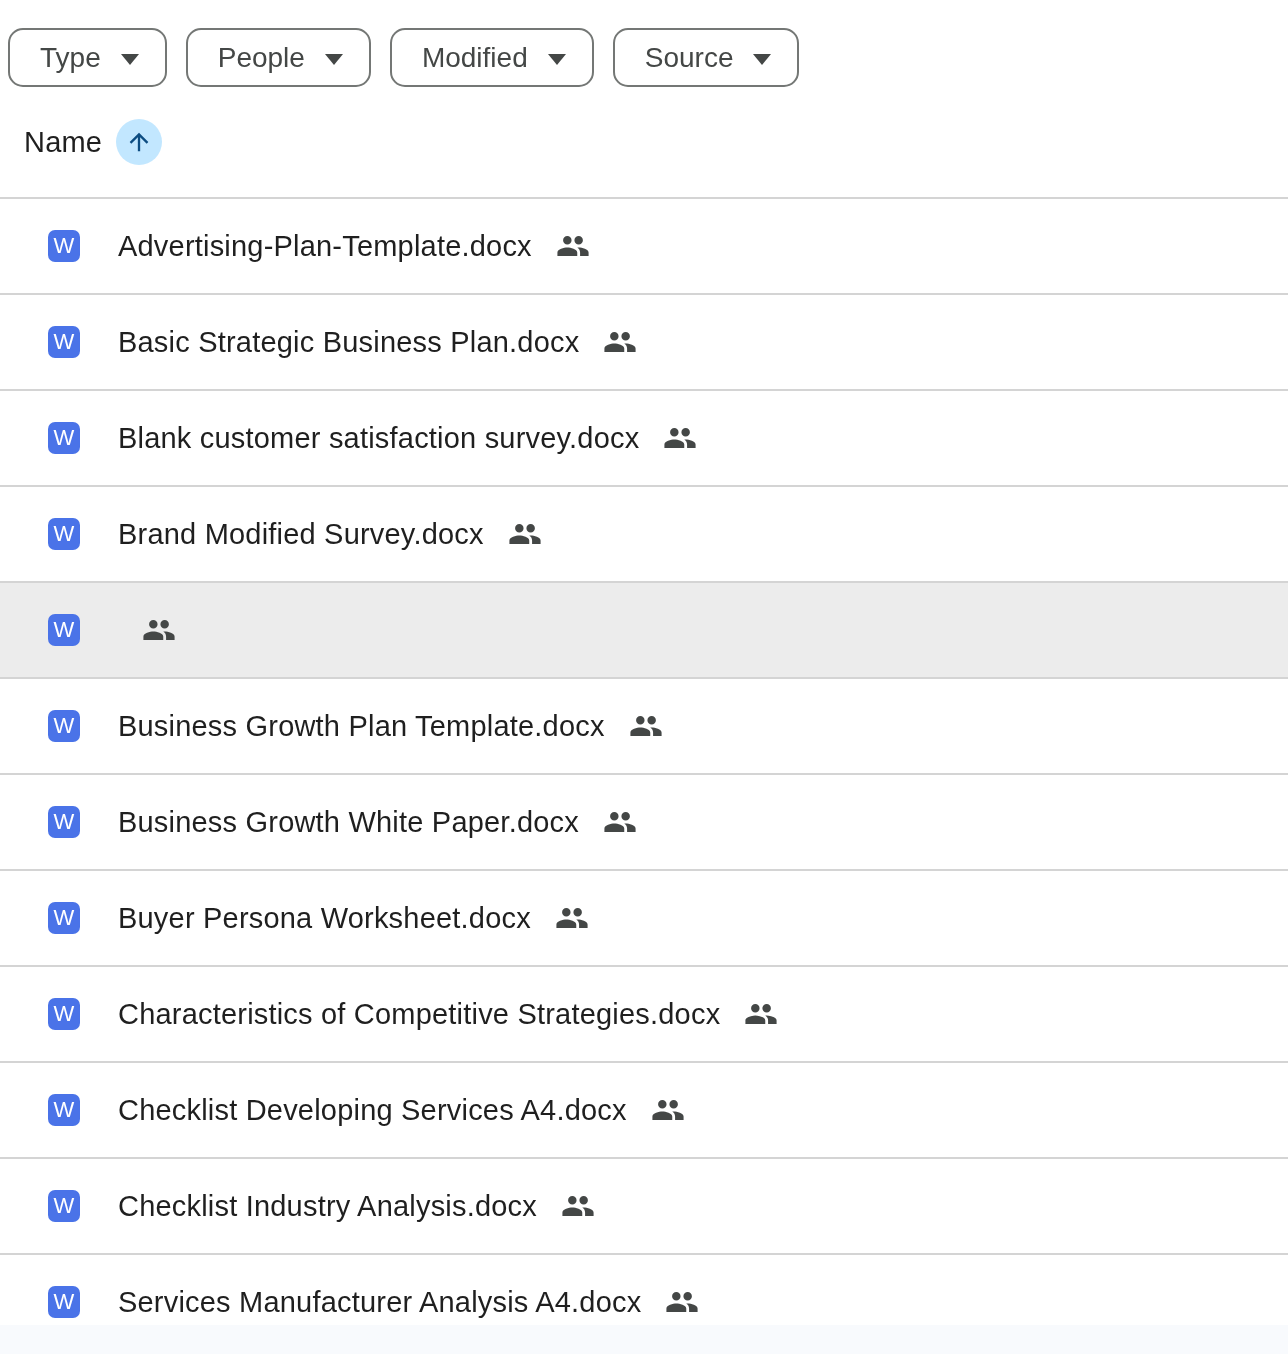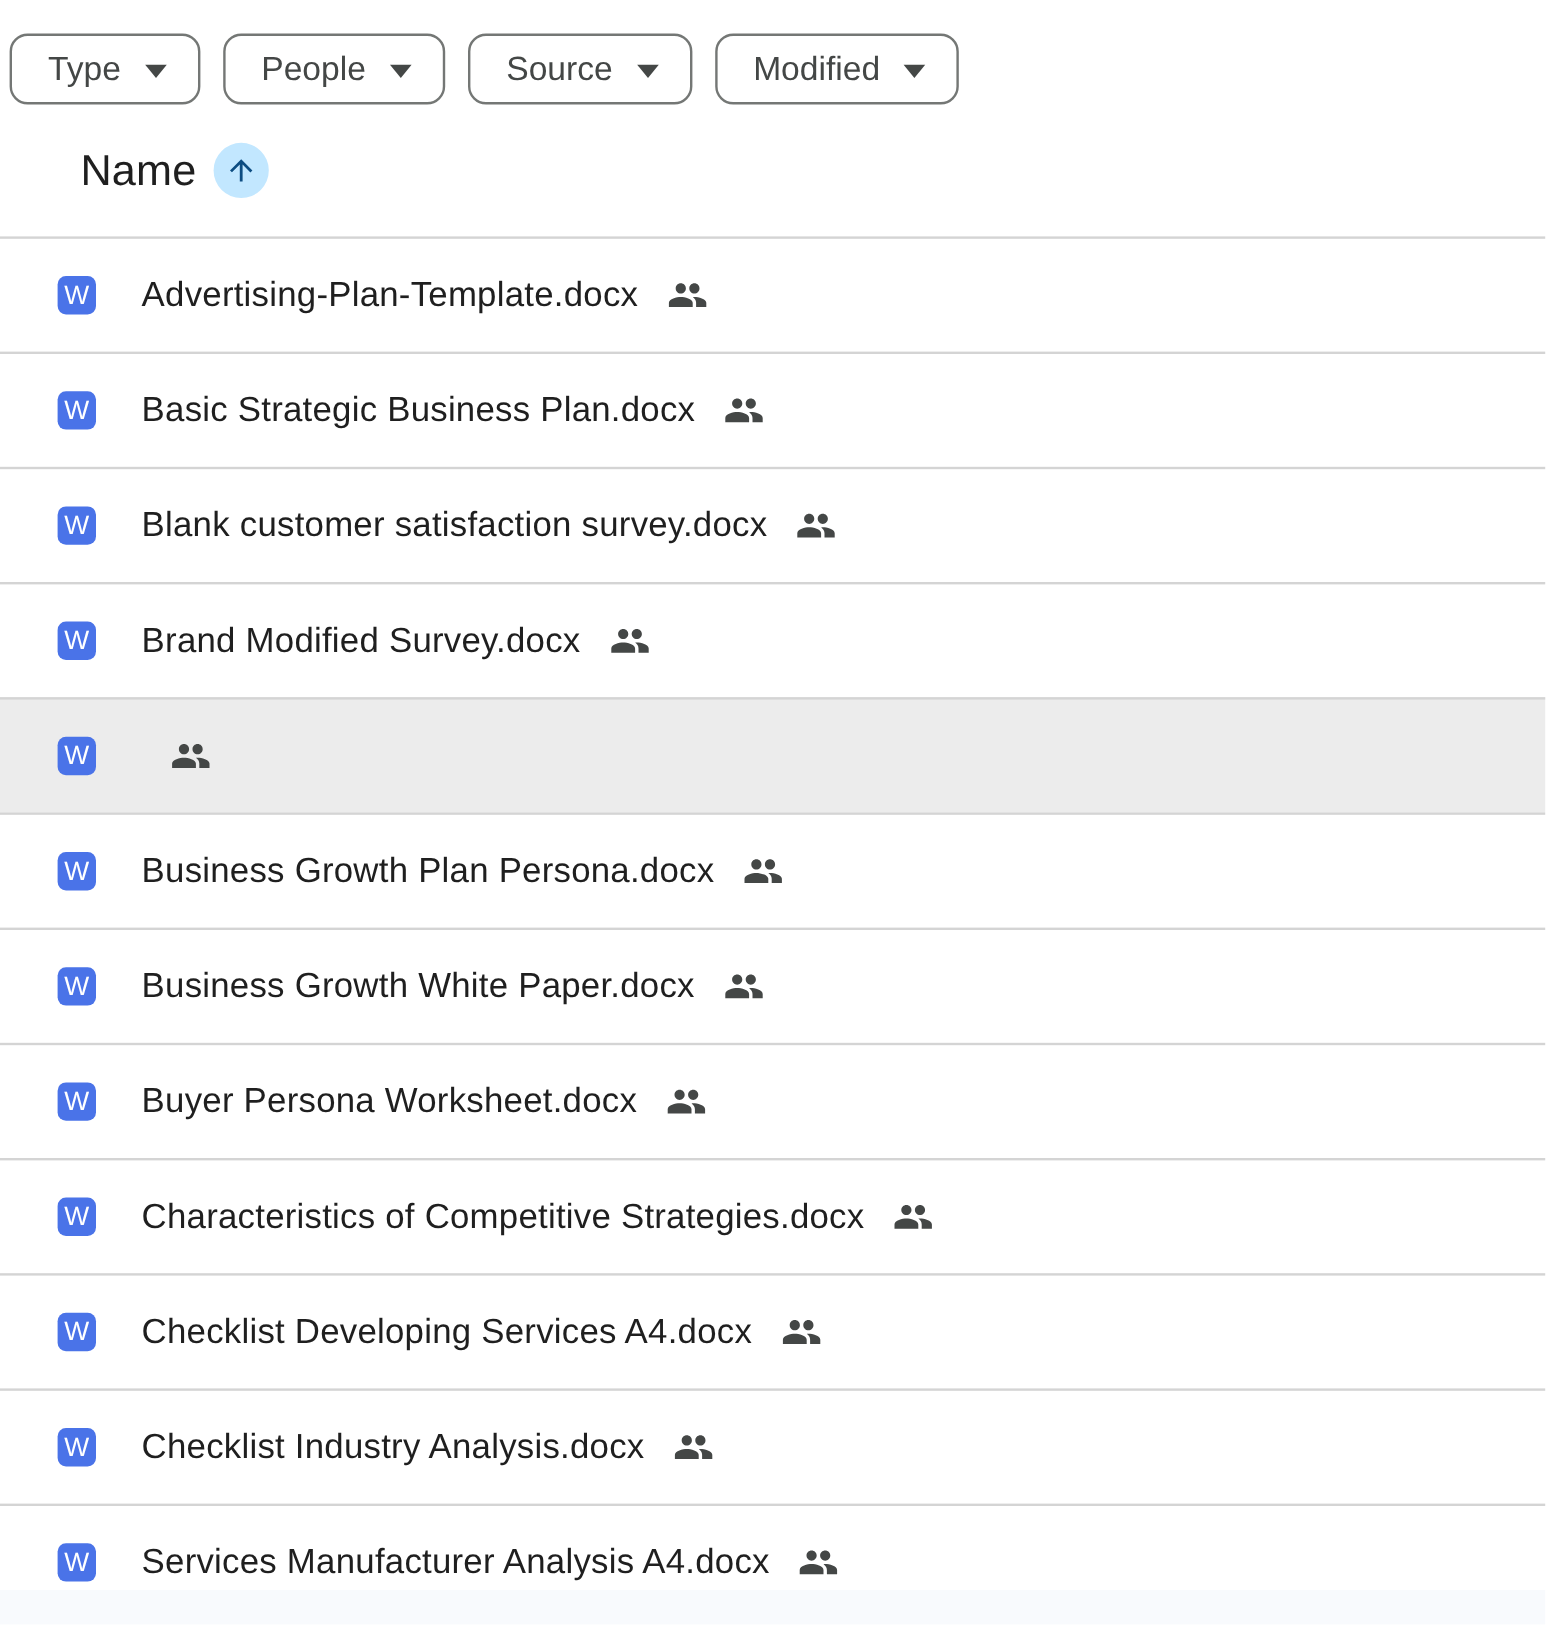--- a/index.html
+++ b/index.html
@@ -54,25 +54,24 @@
   }
   
   .list-header{
     display:flex;
     align-items:center;
     height:110px;
     padding-left:24px;
     gap:14px;
   }
   .list-header .col-name{
-    font-size:36px;
+    font-size:29px;
     font-weight:500;
     color:var(--text-primary);
     letter-spacing:.2px;
-    margin-left:43px;
   }
   .sort-btn{
     width:46px;height:46px;
     border:none;
     border-radius:50%;
     background:var(--sort-circle);
     display:flex;align-items:center;justify-content:center;
     cursor:pointer;
     padding:0;
   }
@@ -133,26 +132,26 @@
     <span class="chip-label">Type</span>
     <span class="caret"></span>
   </button>
 
   <button class="chip">
     <span class="chip-label">People</span>
     <span class="caret"></span>
   </button>
 
   <button class="chip">
-    <span class="chip-label">Source</span>
+    <span class="chip-label">Modified</span>
     <span class="caret"></span>
   </button>
 
   <button class="chip">
-    <span class="chip-label">Modified</span>
+    <span class="chip-label">Source</span>
     <span class="caret"></span>
   </button>
 </div>
 
   <div class="list-header">
     <span class="col-name">Name</span>
     <button class="sort-btn">
       <span style="display:flex;">
         <svg width="28" height="28" viewBox="0 0 24 24">
           <path d="M4 12l1.41 1.41L11 7.83V20h2V7.83l5.58 5.59L20 12l-8-8-8 8z" fill="var(--sort-arrow)"></path>
@@ -218,21 +217,21 @@
       <svg width="34" height="34" viewBox="0 0 24 24">
         <path fill="#444746" d="M16 11c1.66 0 2.99-1.34 2.99-3S17.66 5 16 5c-1.66 0-3 1.34-3 3s1.34 3 3 3zm-8 0c1.66 0 2.99-1.34 2.99-3S9.66 5 8 5C6.34 5 5 6.34 5 8s1.34 3 3 3zm0 2c-2.33 0-7 1.17-7 3.5V19h14v-2.5c0-2.33-4.67-3.5-7-3.5zm8 0c-.29 0-.62.02-.97.05 1.16.84 1.97 1.97 1.97 3.45V19h6v-2.5c0-2.33-4.67-3.5-7-3.5z"></path>
       </svg>
     </span>
   </div>
 
   <div class="row">
     <span class="wicon">
       <span class="wletter">W</span>
     </span>
-    <span class="fname">Business Growth Plan Persona.docx</span>
+    <span class="fname">Business Growth Plan Template.docx</span>
     <span class="people" style="display:flex;">
       <svg width="34" height="34" viewBox="0 0 24 24">
         <path fill="#444746" d="M16 11c1.66 0 2.99-1.34 2.99-3S17.66 5 16 5c-1.66 0-3 1.34-3 3s1.34 3 3 3zm-8 0c1.66 0 2.99-1.34 2.99-3S9.66 5 8 5C6.34 5 5 6.34 5 8s1.34 3 3 3zm0 2c-2.33 0-7 1.17-7 3.5V19h14v-2.5c0-2.33-4.67-3.5-7-3.5zm8 0c-.29 0-.62.02-.97.05 1.16.84 1.97 1.97 1.97 3.45V19h6v-2.5c0-2.33-4.67-3.5-7-3.5z"></path>
       </svg>
     </span>
   </div>
 
   <div class="row">
     <span class="wicon">
       <span class="wletter">W</span>

